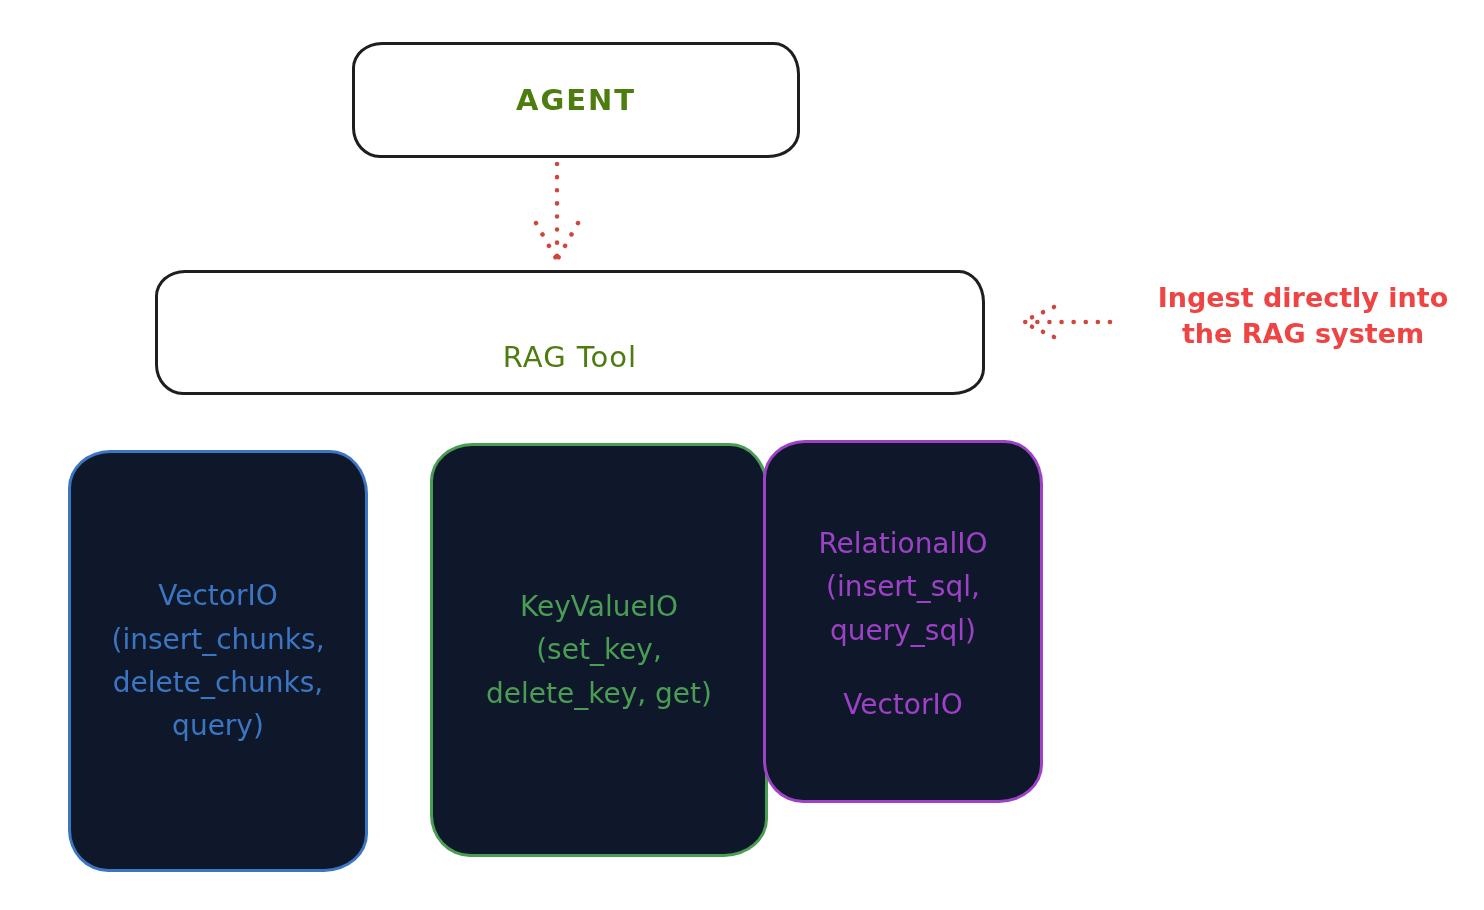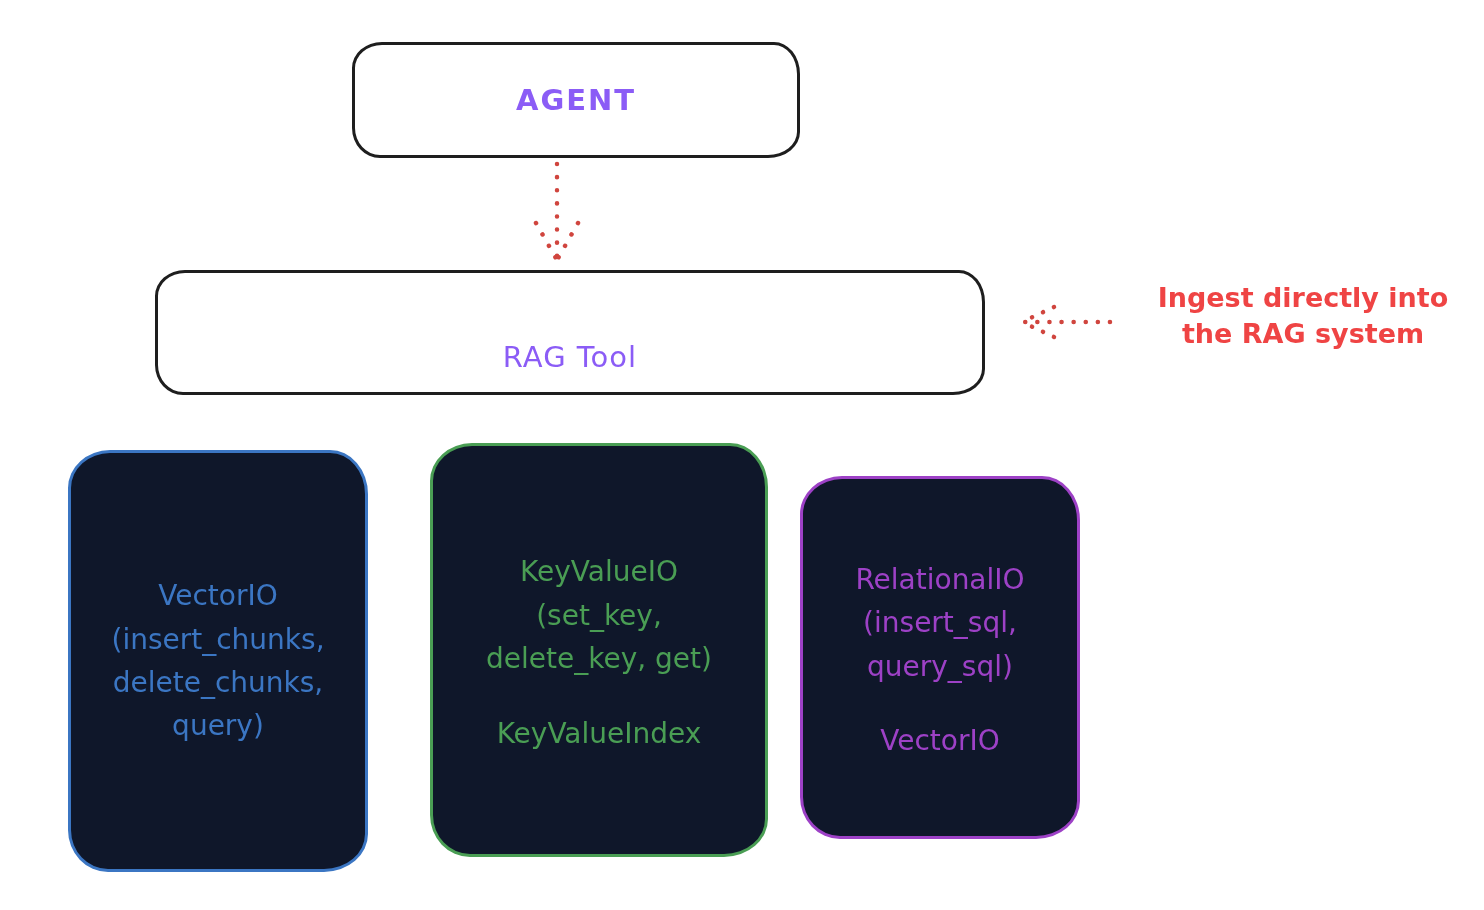--- a/index.html
+++ b/index.html
@@ -15,21 +15,21 @@
   .box {
     position: absolute;
     border: 3px solid #1e1e1e;
     border-radius: 30px 26px 32px 28px / 26px 32px 26px 30px;
     background: #ffffff;
     display: flex; align-items: center; justify-content: center;
     color: #1e1e1e;
   }
   .box .box-label {
     font-size: 29px; letter-spacing: 2px; font-weight: 600;
-    color: #8b5cf6; white-space: pre-line; text-align: right;
+    color: #4d7c0f; white-space: pre-line; text-align: right;
   }
   #agent-box   { left: 352px; top: 42px;  width: 448px; height: 116px; }
   #ragtool-box { left: 155px; top: 270px; width: 830px; height: 125px; }
   #ragtool-box .box-label { letter-spacing: 1px; font-weight: 500; margin-top: 48px; }
 
   
   .backend {
     position: absolute;
     border: 3.5px solid var(--c, #333);
     border-radius: 42px 38px 44px 40px / 38px 44px 38px 42px;
@@ -41,21 +41,21 @@
   }
   .backend .methods {
     font-size: 28px; line-height: 1.55; font-weight: 500;
     white-space: pre-line;
   }
   .backend .index-label {
     font-size: 28px; font-weight: 500; margin-top: 36px;
   }
   #backend-vector     { left: 68px;  top: 450px; width: 300px; height: 422px; }
   #backend-keyvalue   { left: 430px; top: 443px; width: 338px; height: 414px; }
-  #backend-relational { left: 800px; top: 440px; width: 280px; height: 363px; margin-top: 36px; }
+  #backend-relational { left: 763px; top: 440px; width: 280px; height: 363px; }
 
   
   .annotation-text {
     position: absolute;
     left: 1125px; top: 280px; width: 356px;
     color: #ef4444;
     font-size: 27px; line-height: 1.35; font-weight: 700;
     text-align: center; white-space: pre-line;
   }
 
@@ -99,21 +99,20 @@
     <div class="methods">VectorIO
 (insert_chunks,
 delete_chunks,
 query)</div>
   </div>
 
   <div class="backend" id="backend-keyvalue" style="--c: #4a9e54;">
     <div class="methods">KeyValueIO
 (set_key,
 delete_key, get)</div>
-    <div class="index-label">KeyValueIndex</div>
   </div>
 
   <div class="backend" id="backend-relational" style="--c: #9d41c6;">
     <div class="methods">RelationalIO
 (insert_sql,
 query_sql)</div>
     <div class="index-label">VectorIO</div>
   </div>
 
 </div>

